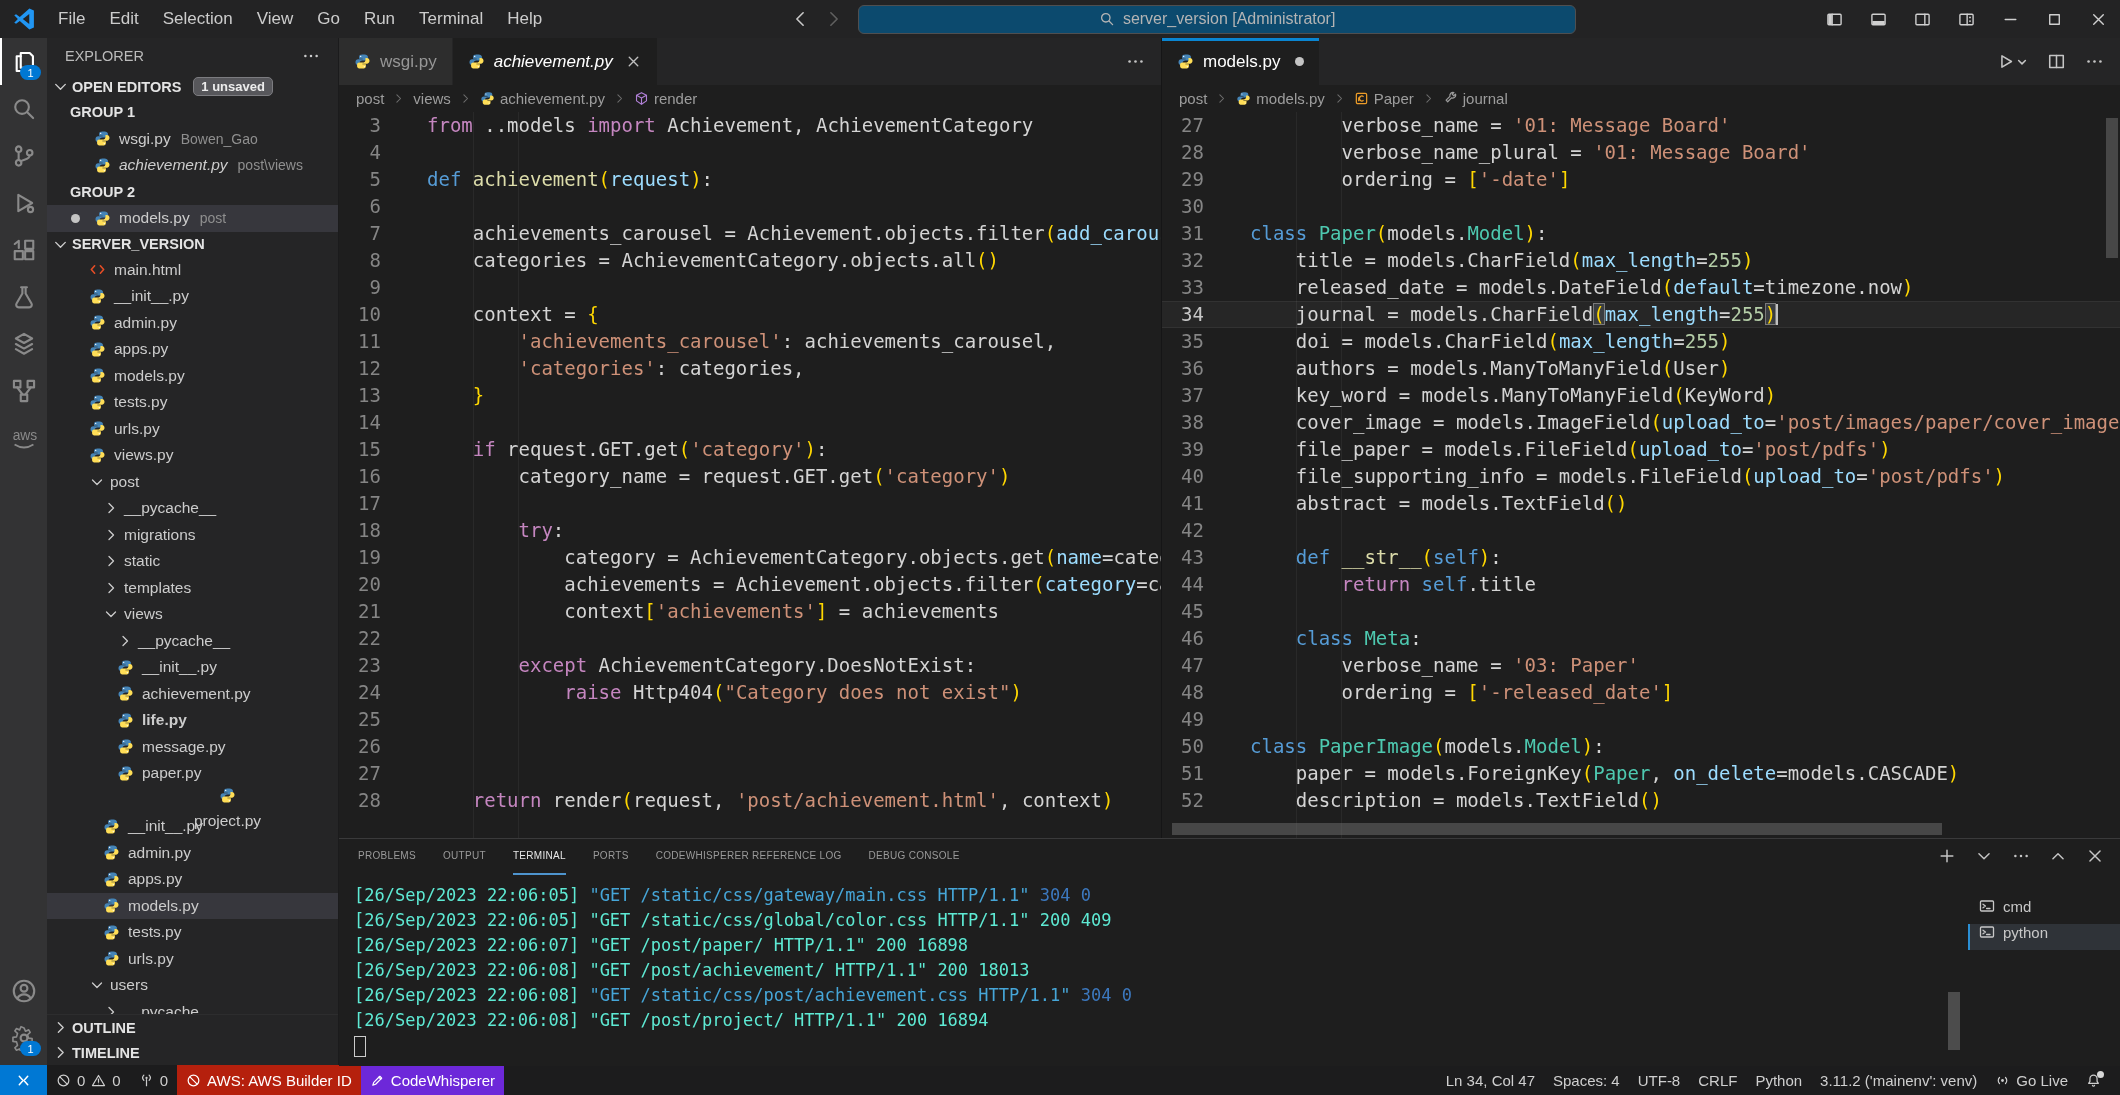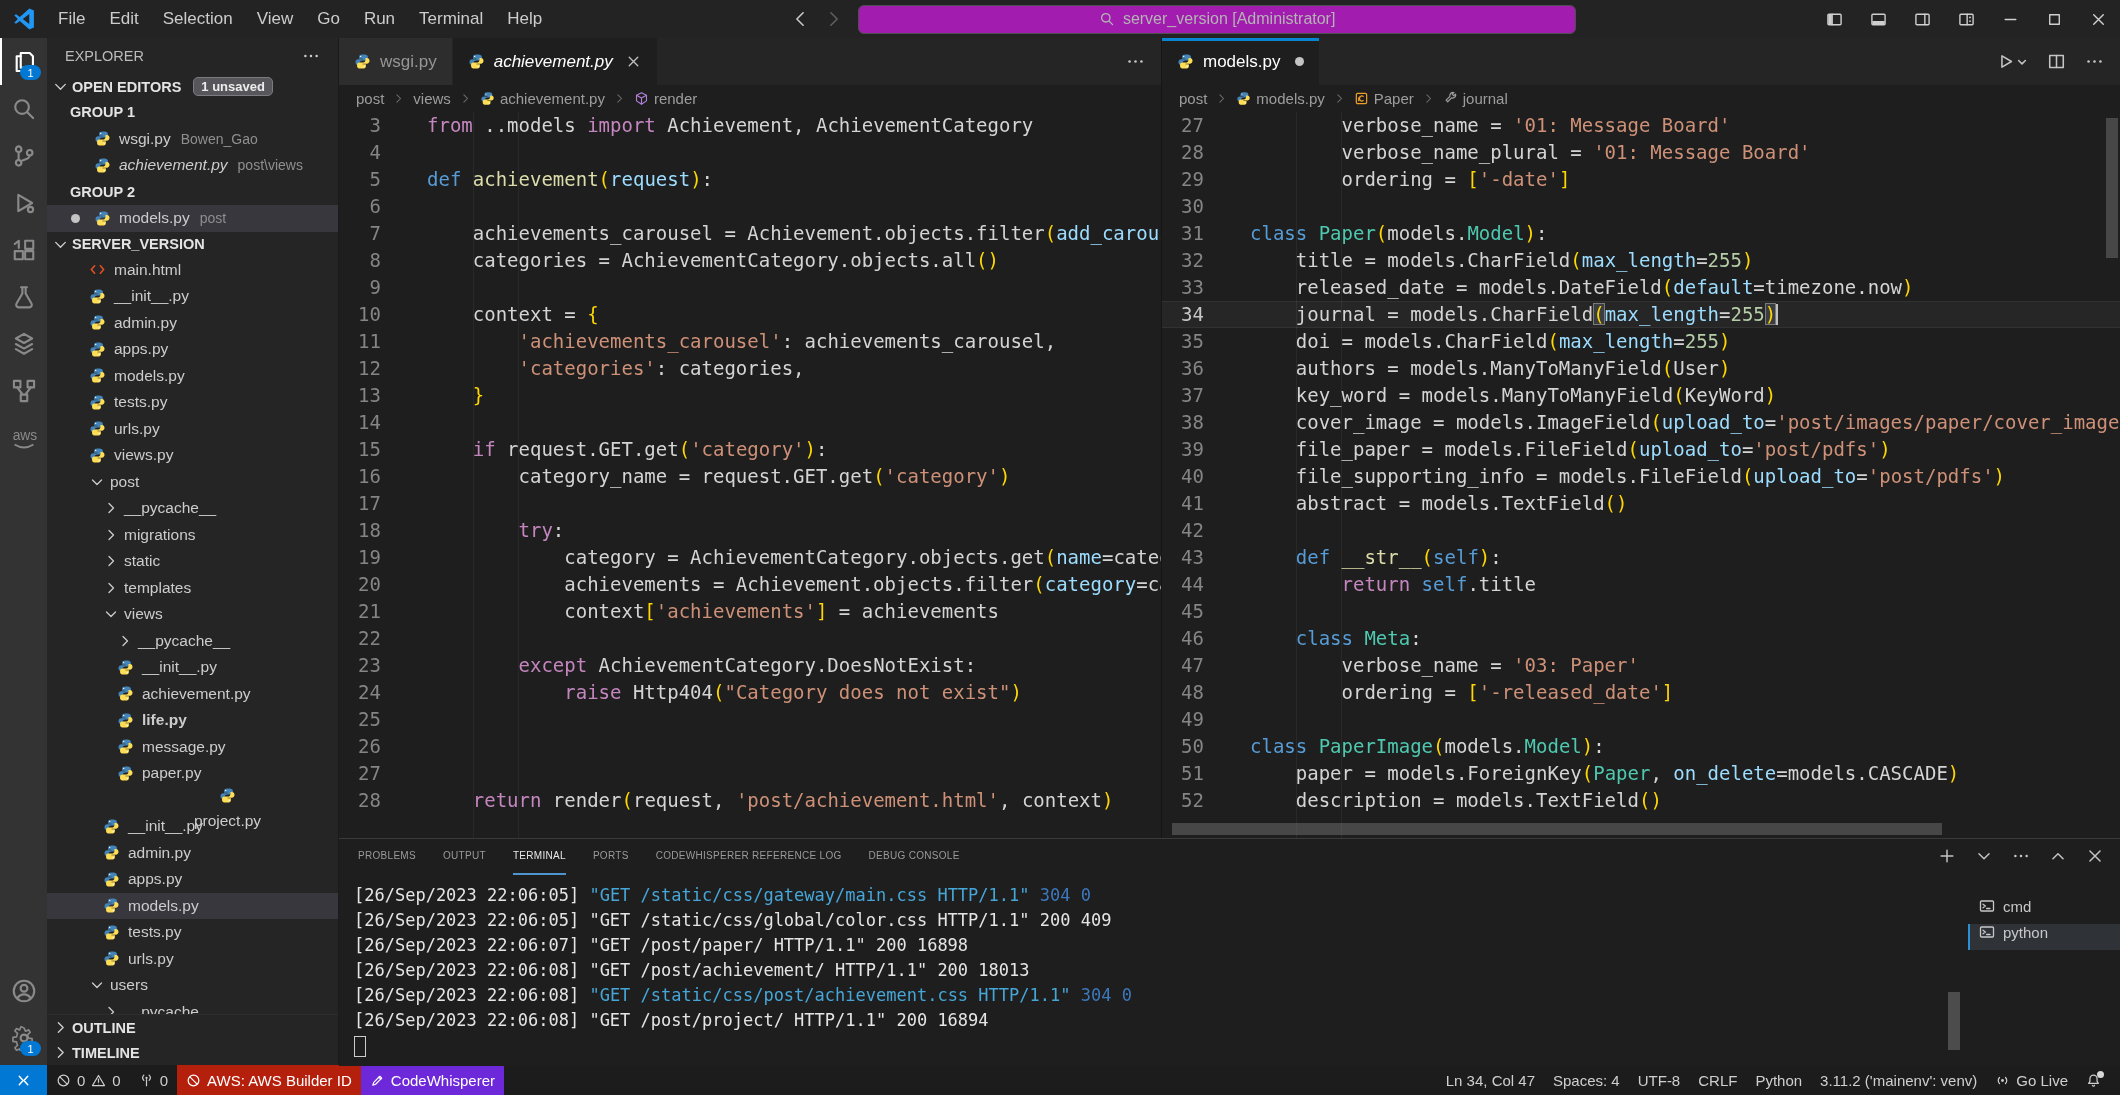--- a/index.html
+++ b/index.html
@@ -8,21 +8,21 @@
   svg{display:block}
   
   .titlebar{height:38px;display:flex;align-items:center;background:#232324;font-size:17px;color:#cccccc;}
   .vsc-logo{width:24px;height:24px;margin:0 10px 0 12px;flex:none}
   .menubar{display:flex;align-items:center}
   .menu-item{padding:5px 12px;border-radius:6px;cursor:default}
   .tb-center{flex:1;display:flex;align-items:center;justify-content:center;gap:14px}
   .nav{width:20px;height:20px;color:#c8c8c8}
   .nav.fwd{color:#5f5f5f}
   .search-box{display:flex;align-items:center;justify-content:center;gap:8px;width:716px;height:27px;
-              background:#a21caf;border:1px solid #4f4f50;border-radius:6px;color:#b4b4b4;font-size:16px}
+              background:#0c4a6e;border:1px solid #4f4f50;border-radius:6px;color:#b4b4b4;font-size:16px}
   .s-icon{width:16px;height:16px;color:#b4b4b4}
   .win-controls{display:flex;align-items:center;height:38px;margin-left:auto}
   .win-btn{width:44px;height:38px;display:flex;align-items:center;justify-content:center;color:#d0d0d0}
   .win-btn svg{width:17px;height:17px}
   
   .main{display:flex;height:1027px;}
   .activitybar{width:47px;background:#333334;display:flex;flex-direction:column;align-items:center;flex:none}
   .act-item{width:47px;height:47px;position:relative;display:flex;align-items:center;justify-content:center;color:#8a8a8a}
   .act-item.active{color:#ffffff;box-shadow:inset 2px 0 0 #ffffff}
   .act-item svg{width:26px;height:26px}
@@ -85,21 +85,21 @@
   
   .panel{height:227px;background:#1e1e1e;border-top:1px solid #3a3a3b;position:relative;display:flex;flex-direction:column;flex:none}
   .panel-tabs{height:35px;display:flex;align-items:center;padding-left:19px;gap:27px;font-size:10px;letter-spacing:.3px;color:#9a9a9a;flex:none}
   .ptab{height:35px;display:flex;align-items:center;border-bottom:2px solid transparent;cursor:default}
   .ptab.active{color:#e7e7e7;border-bottom-color:#4e94ce}
   .panel-actions{position:absolute;top:8px;right:16px;display:flex;gap:19px;color:#c5c5c5}
   .panel-actions .pa{width:18px;height:18px}
   .panel-body{flex:1;display:flex;position:relative;min-height:0}
   .term-out{flex:1;padding:9px 0 0 15px;font-family:"DejaVu Sans Mono",monospace;font-size:17px;line-height:25px;color:#cccccc;overflow:hidden}
   .tline{white-space:pre}
-  .tk-tw{color:#e5e5e5}.tk-tc{color:#46a6d8}.tk-tb{color:#3c78be}
+  .tk-tw{color:#5eead4}.tk-tc{color:#46a6d8}.tk-tb{color:#3c78be}
   .term-cursor{display:inline-block;width:10px;height:19px;border:1px solid #cccccc;margin-top:3px}
   .term-scroll{position:absolute;right:160px;top:118px;width:12px;height:58px;background:rgba(121,121,121,0.5)}
   .term-list{width:152px;padding-top:24px;display:flex;flex-direction:column;font-size:15px;color:#c8c8c8;flex:none}
   .term-item{height:26px;display:flex;align-items:flex-start;gap:8px;padding-left:9px;border-left:2px solid transparent}
   .term-item.selected{background:#2f3338;border-left-color:#2b8fd4}
   .term-item .fi{width:16px;height:16px}
   
   .statusbar{height:30px;background:#1c1c1d;display:flex;align-items:center;font-size:15px;color:#cfcfcf}
   .sb-side{display:flex;align-items:center;height:30px}
   .sb-side.right{margin-left:auto;padding-right:10px}

